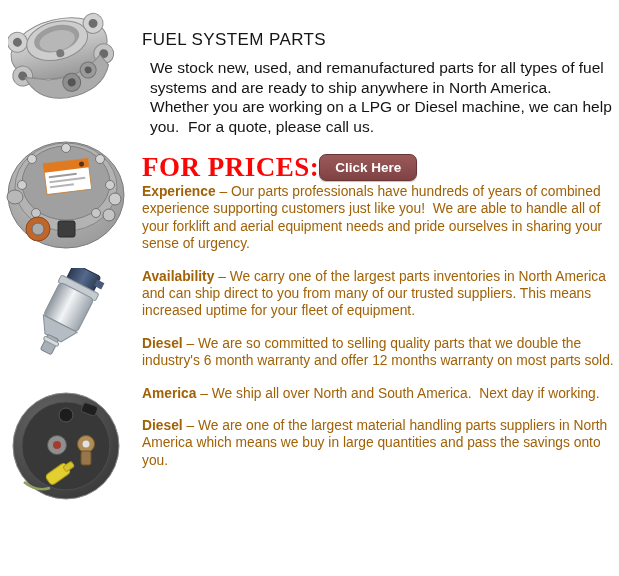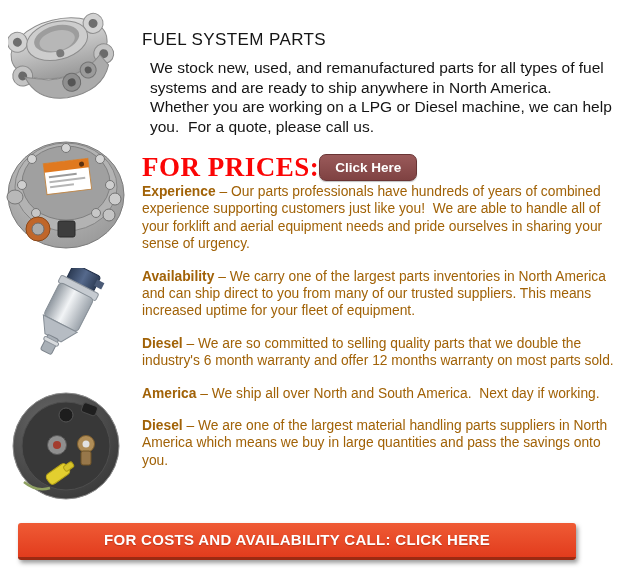--- a/index.html
+++ b/index.html
@@ -204,17 +204,14 @@
 
     <p class="sec"><b>Availability</b><span> – We carry one of the largest parts inventories in North America and can ship direct to you from many of our trusted suppliers. This means increased uptime for your fleet of equipment.</span></p>
 
     <p class="sec"><b>Diesel</b><span> – We are so committed to selling quality parts that we double the industry's 6 month warranty and offer 12 months warranty on most parts sold.</span></p>
 
     <p class="sec"><b>America</b><span> – We ship all over North and South America.  Next day if working.</span></p>
 
     <p class="sec"><b>Diesel</b><span> – We are one of the largest material handling parts suppliers in North America which means we buy in large quantities and pass the savings onto you.</span></p>
   </main>
 
-  <div class="banner">
-    <span>FOR COSTS AND AVAILABILITY CALL: CLICK HERE</span>
-  </div>
 
 </div>
 
 </body></html>

